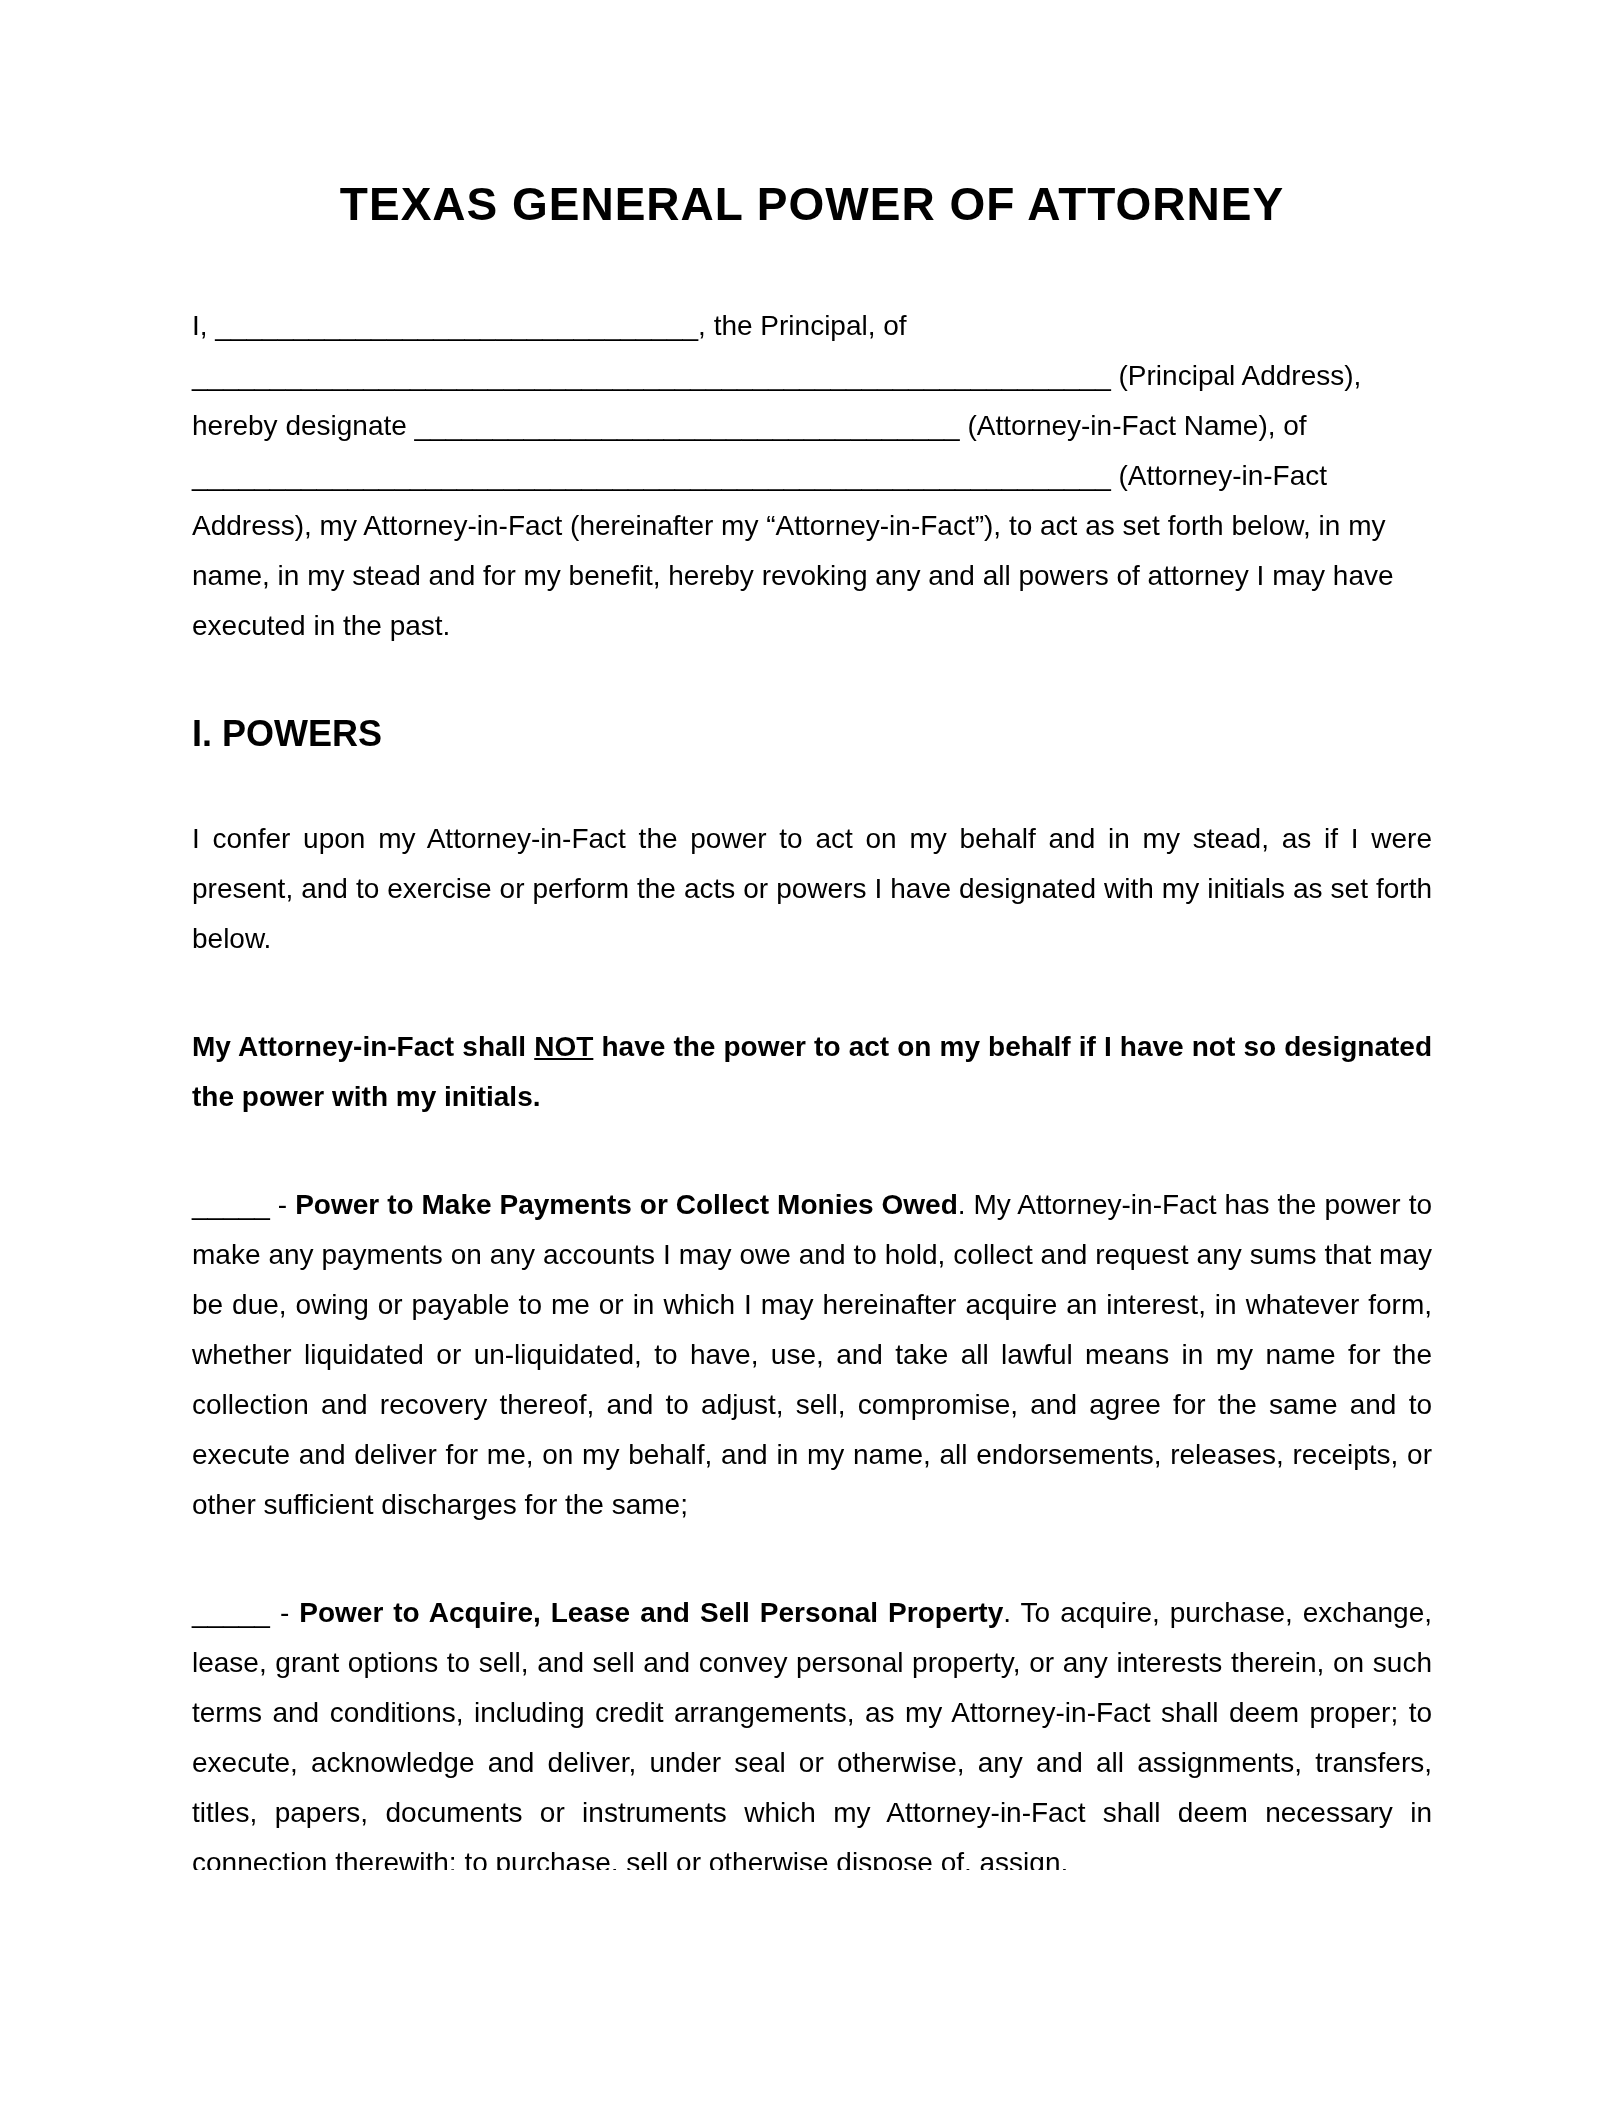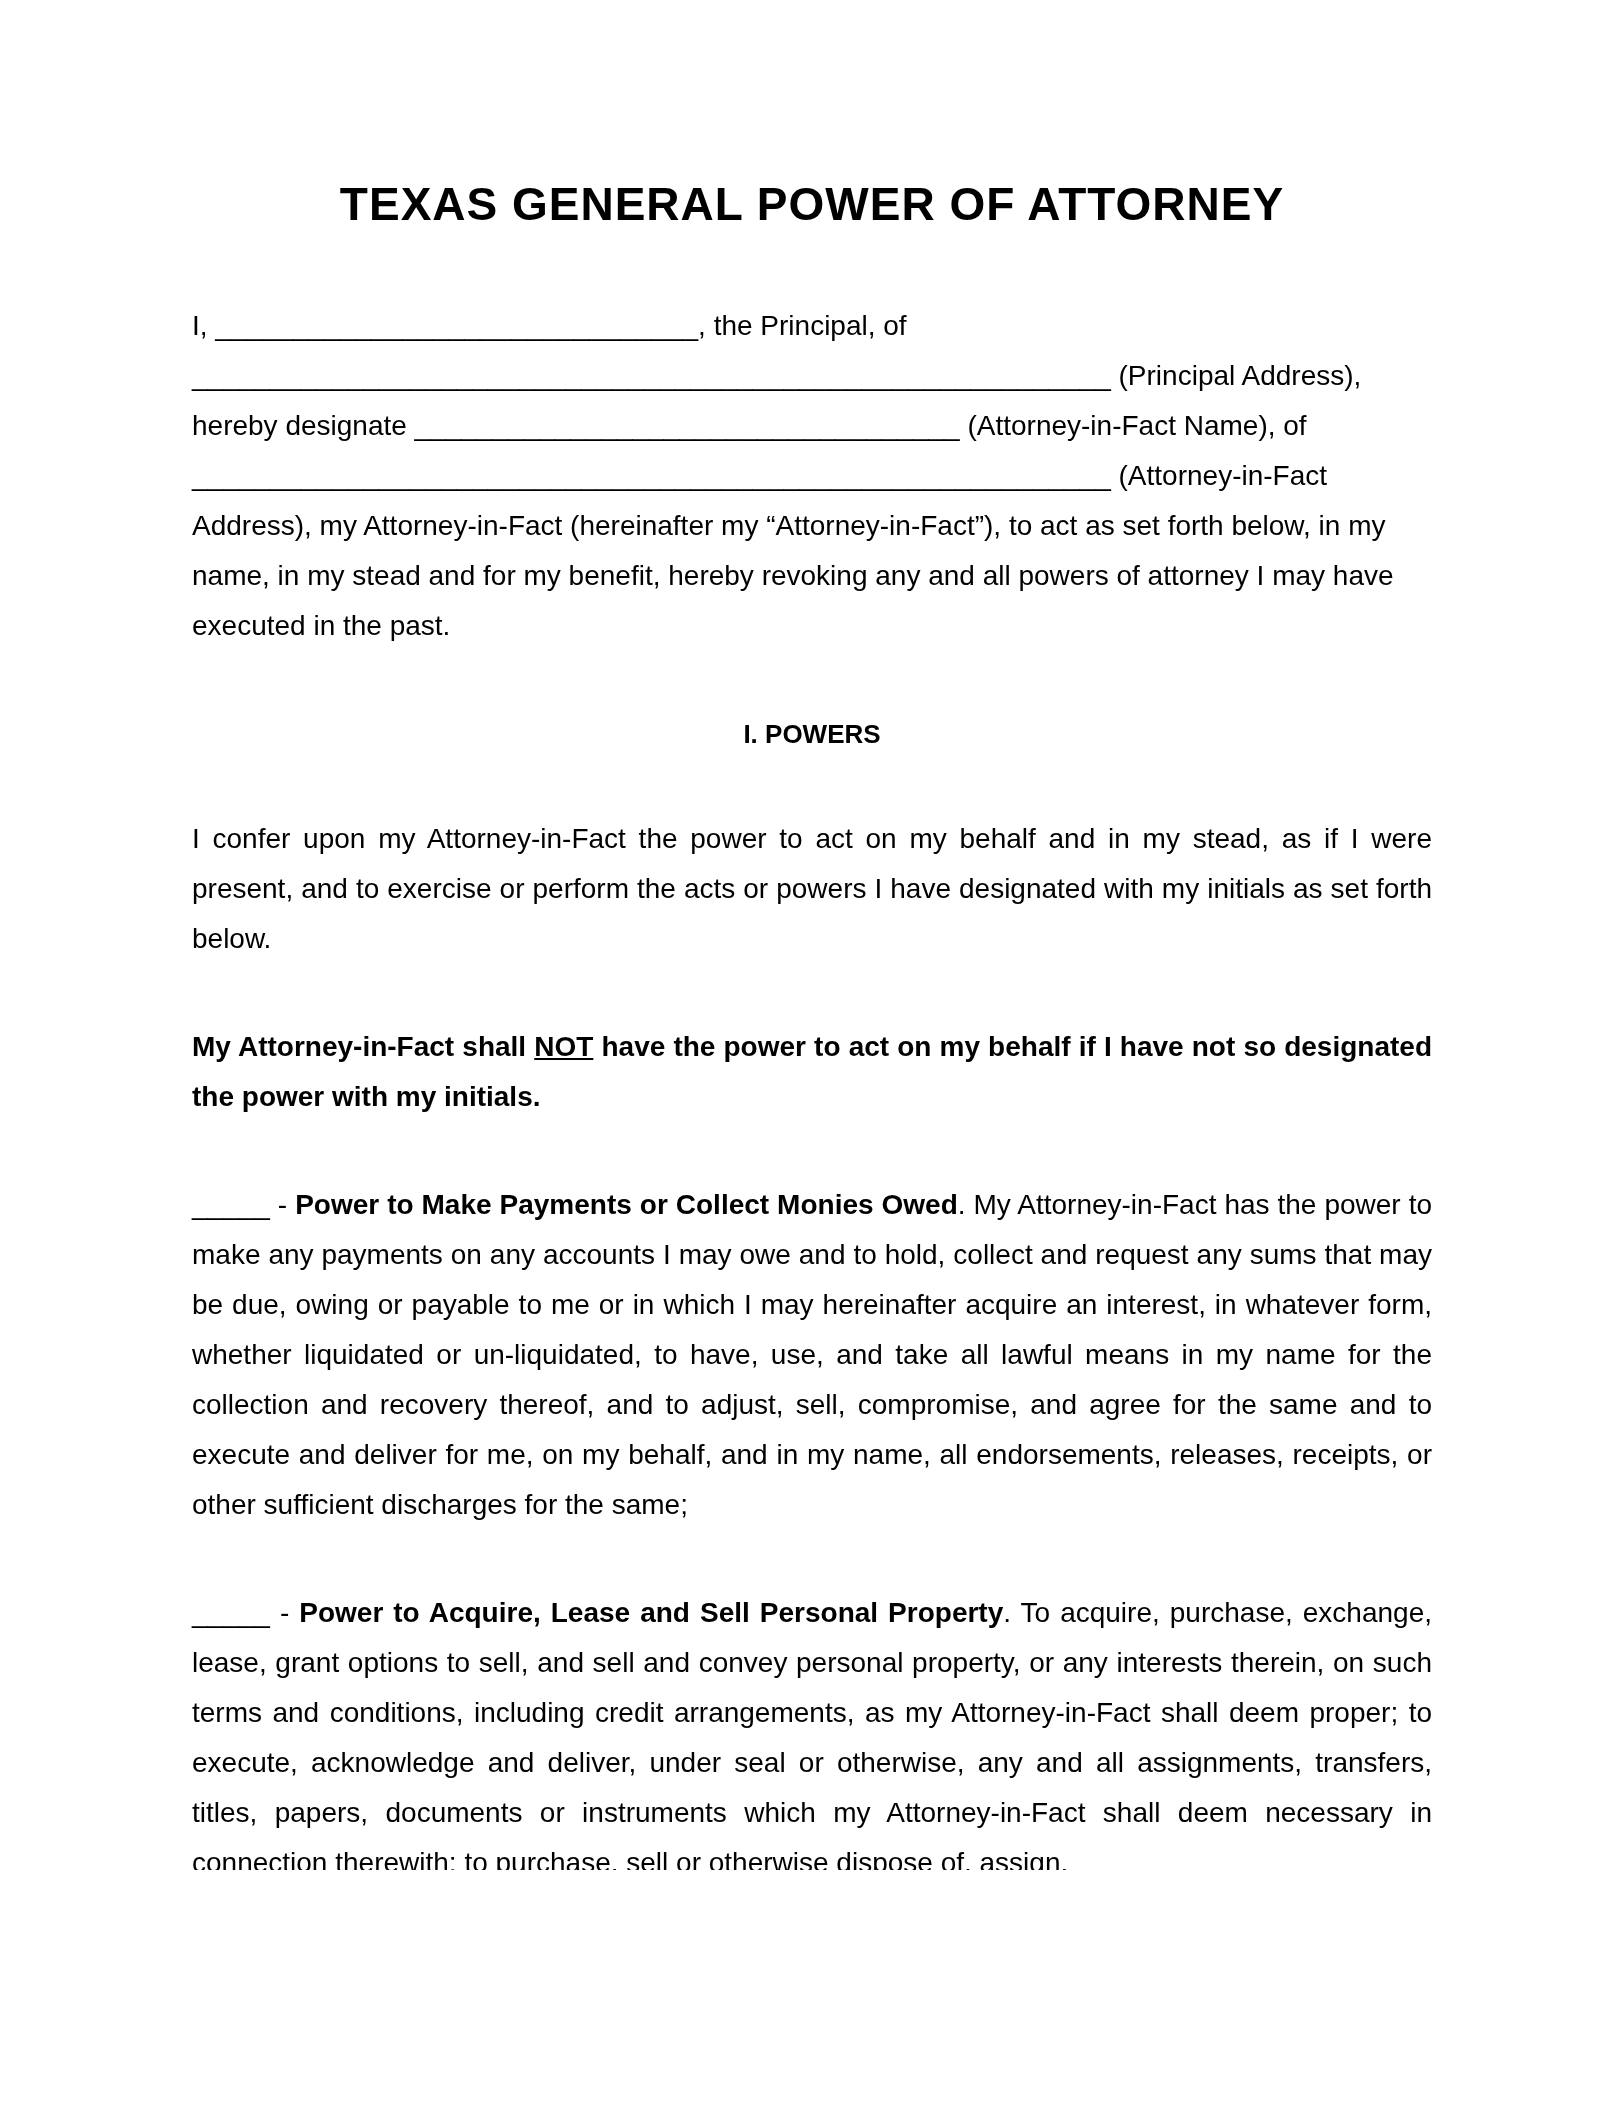--- a/index.html
+++ b/index.html
@@ -29,23 +29,22 @@
   .para {
     font-size: 28px;
     line-height: 50px;
     margin: 0 0 58px 0;
     text-align: justify;
   }
   .para.intro {
     text-align: left;
   }
   .section-heading {
-    font-size: 26px;
+    font-size: 36px;
     font-weight: bold;
-    text-align: center;
     margin: 55px 0 55px 0;
     line-height: 50px;
   }
   .bold { font-weight: bold; }
   .underline { text-decoration: underline; margin-top: 23px; }
   .blank {
     letter-spacing: 0;
     white-space: nowrap;
   }
   .footer {

